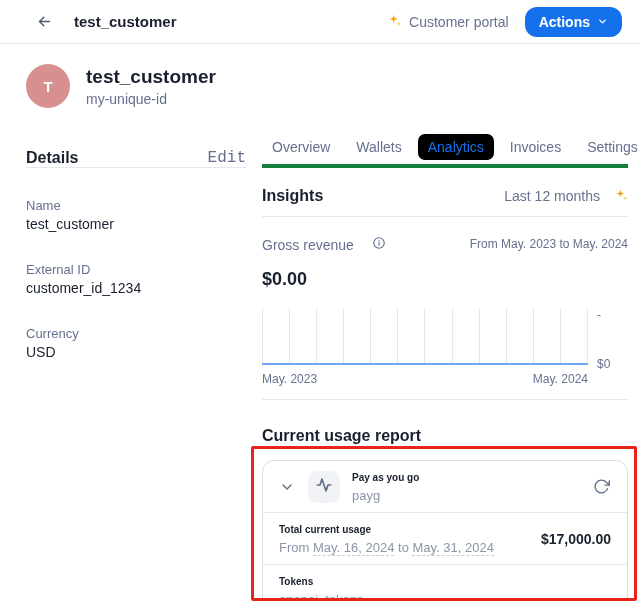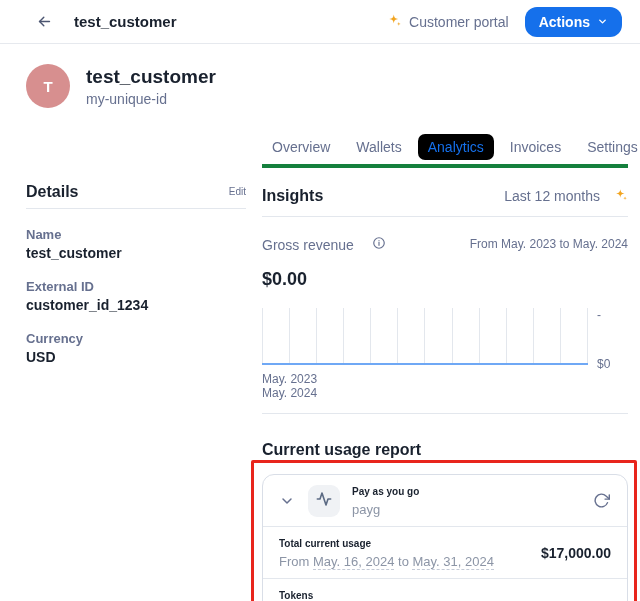--- a/index.html
+++ b/index.html
@@ -21,26 +21,26 @@
   .avatar { width:44px; height:44px; border-radius:50%; background:#D78F8F; color:#fff;
             display:flex; align-items:center; justify-content:center; font-size:15px; font-weight:600; }
   .cust-name { font-size:19px; font-weight:700; line-height:1.25; }
   .cust-id { font-size:14px; color:#66708F; margin-top:3px; }
 
   
   .main { display:flex; padding:0 12px 0 26px; gap:16px; align-items:flex-start; }
   .col-left { width:220px; flex:none; }
   .col-right { flex:1; min-width:0; }
 
-  .sec-head { display:flex; align-items:center; justify-content:space-between;
-              height:34px; border-bottom:1px solid #E3E7ED;margin-top:41px; }
+  .sec-head { display:flex; align-items:flex-end; justify-content:space-between;
+              height:34px; border-bottom:1px solid #E3E7ED; }
   .sec-title { font-size:16px; font-weight:700; }
-  .link-muted { font-size:10px; color:#66708F; cursor:pointer; }
-
-  .field { margin-top:18px;font-weight:bold; }
+  .link-muted { font-size:16px; color:#66708F; cursor:pointer;font-family:Liberation Mono, monospace; }
+
+  .field { margin-top:30px; }
   .field-label { font-size:13px; color:#66708F; }
   .field-value { font-size:14px; color:#19212E; margin-top:3px; }
 
   
   .tabs { display:flex; align-items:flex-start; gap:6px; height:34px; border-bottom:4px solid #15803d; }
   .tab { font-size:14px; color:#66708F; padding:5px 10px; border-radius:8px; cursor:pointer; white-space:nowrap; }
   .tab.active { color:#1570EB; background:#000000; font-weight:500;border-radius:7px; }
 
   
   .insights-head { display:flex; align-items:center; justify-content:space-between;
@@ -54,21 +54,21 @@
 
   
   .chart-wrap { display:flex; margin-top:18px; }
   .chart-main { flex:1; min-width:0; }
   .chart-area { position:relative; height:57px; display:flex; justify-content:space-between;
                 border-bottom:2px solid #6FA8F5; }
   .chart-area i { width:1px; background:#E3E7ED; }
   .chart-ylabels { width:40px; flex:none; display:flex; flex-direction:column;
                    justify-content:space-between; align-items:flex-start;
                    padding:0 0 0 9px; font-size:12px; color:#66708F; height:63px; }
-  .chart-xlabels { display:flex; justify-content:space-between; font-size:12px; color:#66708F; margin-top:7px;flex-direction:column; }
+  .chart-xlabels { display:flex; justify-content:space-between; font-size:12px; color:#66708F; margin-top:7px; }
   .chart-divider { border-bottom:1px solid #E3E7ED; margin-top:13px; }
 
   
   .usage-title { font-size:16px; font-weight:700; margin-top:27px; }
   .annotated { position:relative; margin-top:15px; }
   .annotation-box { position:absolute; top:-14px; left:-11px; right:-9px; height:155px;
                     border:3px solid #E8251C; border-radius:2px; pointer-events:none; z-index:5; }
   .usage-card { border:1px solid #D9DEE7; border-radius:12px; background:#fff; min-height:166px; }
   .card-row { display:flex; align-items:center; padding:8px 16px; min-height:48px; }
   .card-row + .card-row { border-top:1px solid #E3E7ED; }

